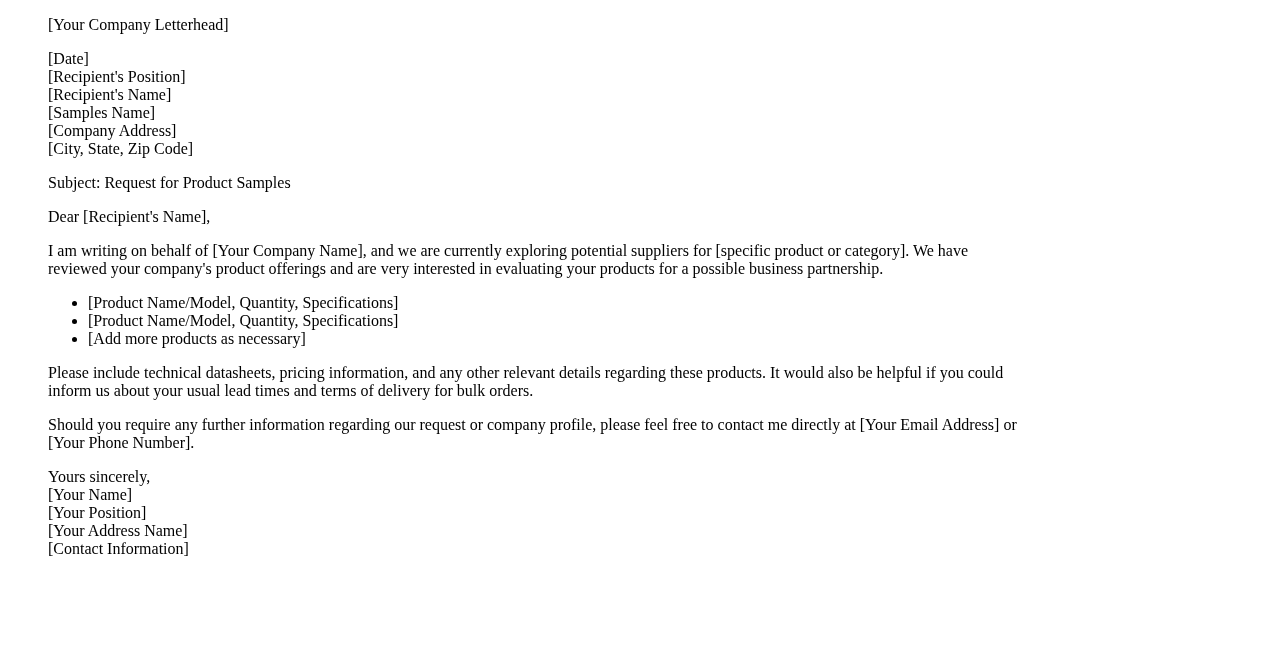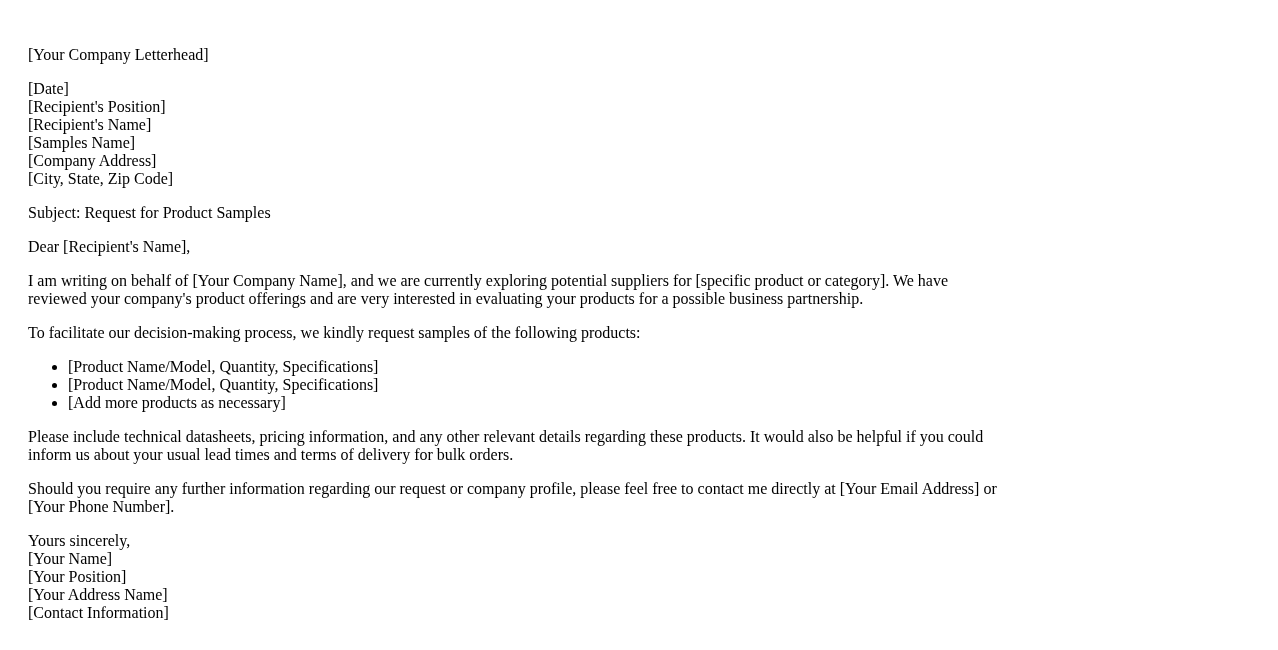--- a/index.html
+++ b/index.html
@@ -5,26 +5,27 @@
   html, body {
     margin: 0;
     padding: 0;
     background: #ffffff;
     color: #000000;
   }
   .page {
     width: 1026px;
     height: 650px;
     box-sizing: border-box;
-    padding: 30px 20px 0 28px;
+    padding: 0 20px 0 28px;
     font-family: "Liberation Serif", "DejaVu Serif", serif;
     font-size: 16px;
     line-height: 18px;
     background: #ffffff;
     overflow: hidden;
+    margin-left: 20px;
   }
   .para {
     margin: 16px 0;
   }
   .line-block div {
     margin: 0;
   }
   ul.product-list {
     margin: 16px 0;
     padding-left: 40px;
@@ -50,21 +51,20 @@
     <div>[Company Address]</div>
     <div>[City, State, Zip Code]</div>
   </div>
 
   <p class="para">Subject: Request for Product Samples</p>
 
   <p class="para">Dear [Recipient's Name],</p>
 
   <p class="para">I am writing on behalf of [Your Company Name], and we are currently exploring potential suppliers for [specific product or category]. We have reviewed your company's product offerings and are very interested in evaluating your products for a possible business partnership.</p>
 
-  <p class="para">To facilitate our decision-making process, we kindly request samples of the following products:</p>
 
   <ul class="product-list">
     <li>[Product Name/Model, Quantity, Specifications]</li>
     <li>[Product Name/Model, Quantity, Specifications]</li>
     <li>[Add more products as necessary]</li>
   </ul>
 
   <p class="para">Please include technical datasheets, pricing information, and any other relevant details regarding these products. It would also be helpful if you could inform us about your usual lead times and terms of delivery for bulk orders.</p>
 
   <p class="para">Should you require any further information regarding our request or company profile, please feel free to contact me directly at [Your Email Address] or [Your Phone Number].</p>

